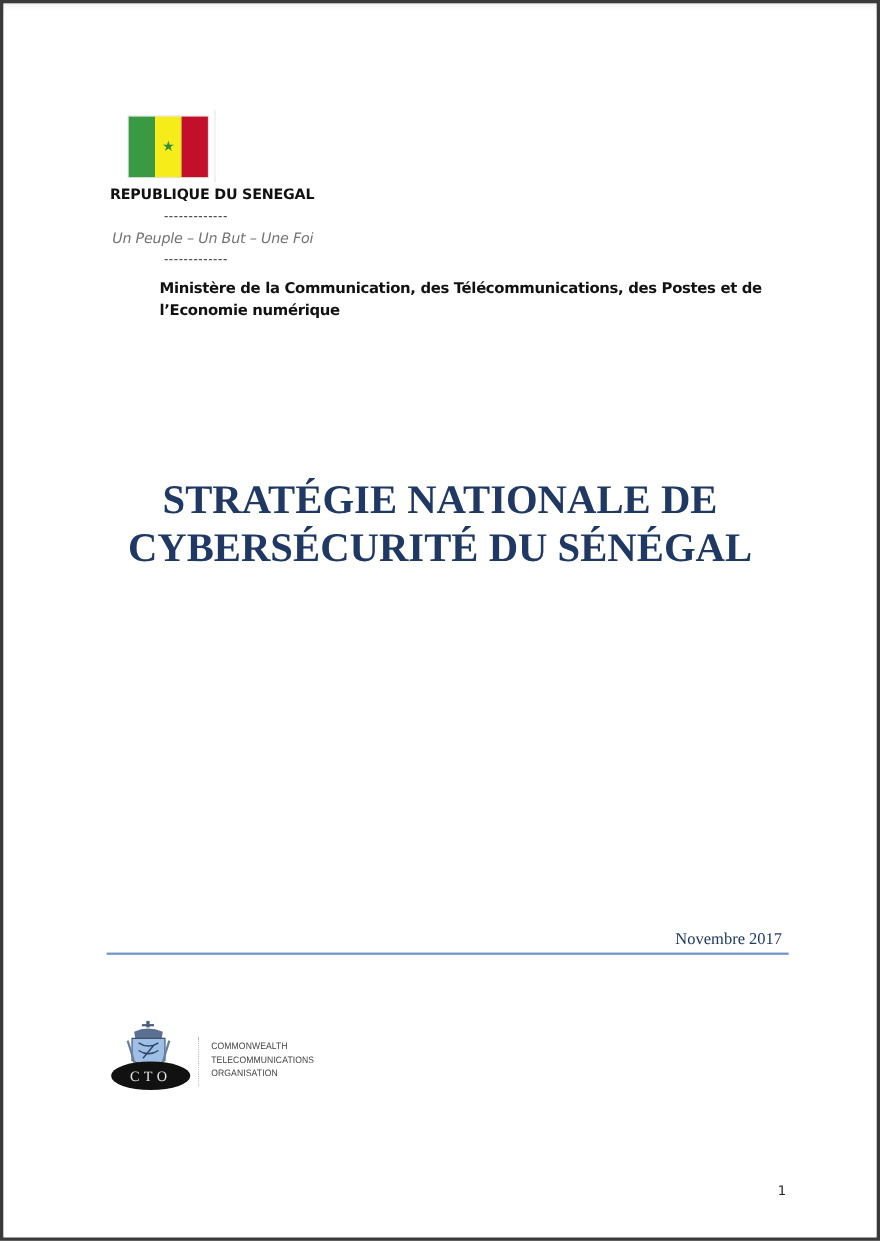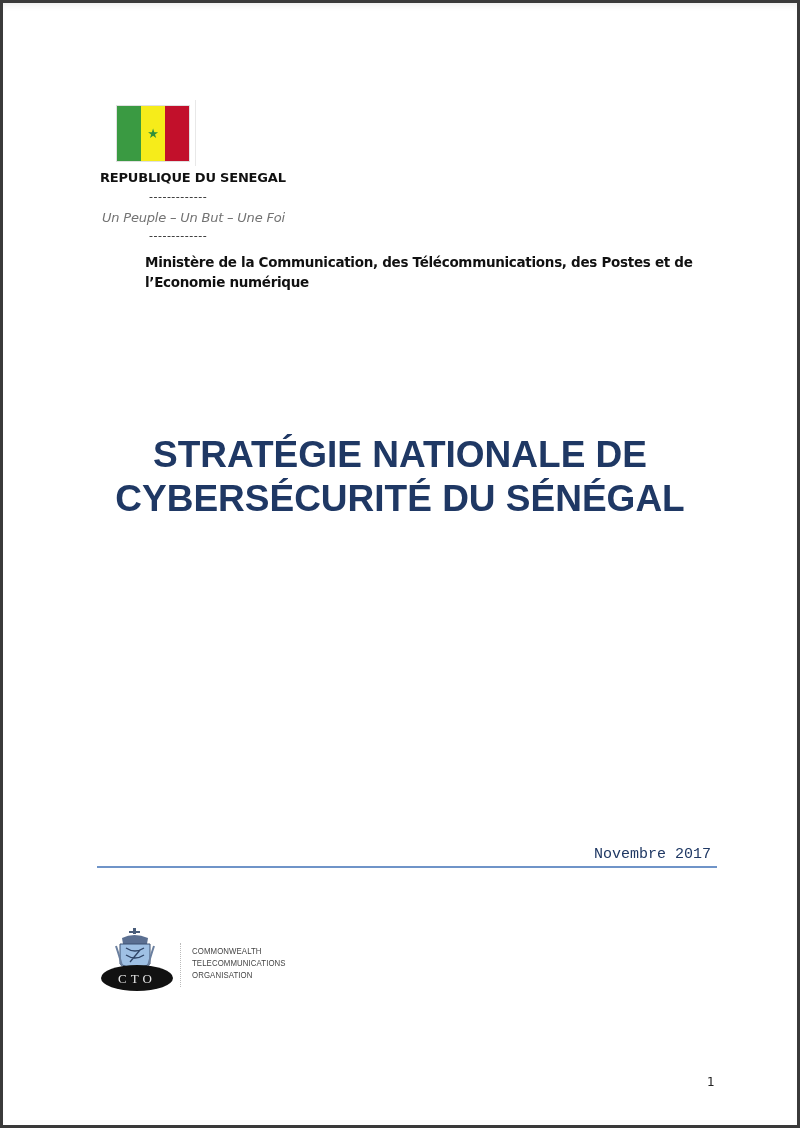--- a/index.html
+++ b/index.html
@@ -66,24 +66,24 @@
       font-weight: bold; font-size: 13.5px; color: #111;
       line-height: 20px; letter-spacing: -0.3px; margin-left: 45px;
     }
     .title {
       position: absolute; left: 0; top: 430px; width: 100%;
       text-align: center;
       font-family: "Liberation Sans", sans-serif;
       font-weight: bold; font-size: 37px; line-height: 44px;
       color: #1f3864;
     }
-    .title div { white-space: nowrap; }
+    .title div { white-space: nowrap; font-family: Liberation Serif, serif; }
     .date {
       position: absolute; right: 86px; top: 843px;
-      font-family: Liberation Mono, monospace;
+      font-family: Liberation Serif, serif;
       font-size: 15px; color: #1f3864; text-align: center;
     }
     .rule {
       position: absolute; left: 94px; top: 863px;
       width: 620px; height: 2px;
       background: #6f94c8;
     }
     .cto-logo {
       position: absolute; left: 97px; top: 925px;
       width: 75px; height: 64px;

